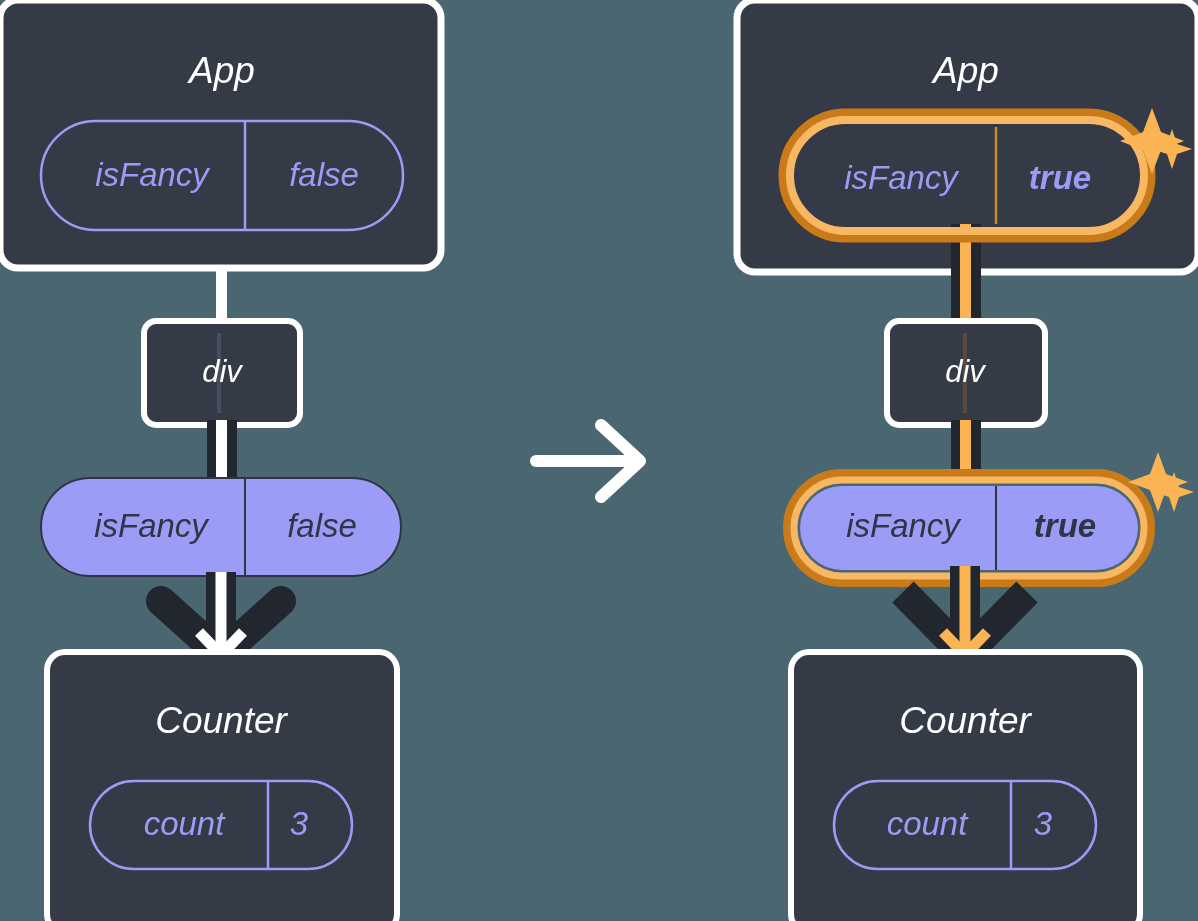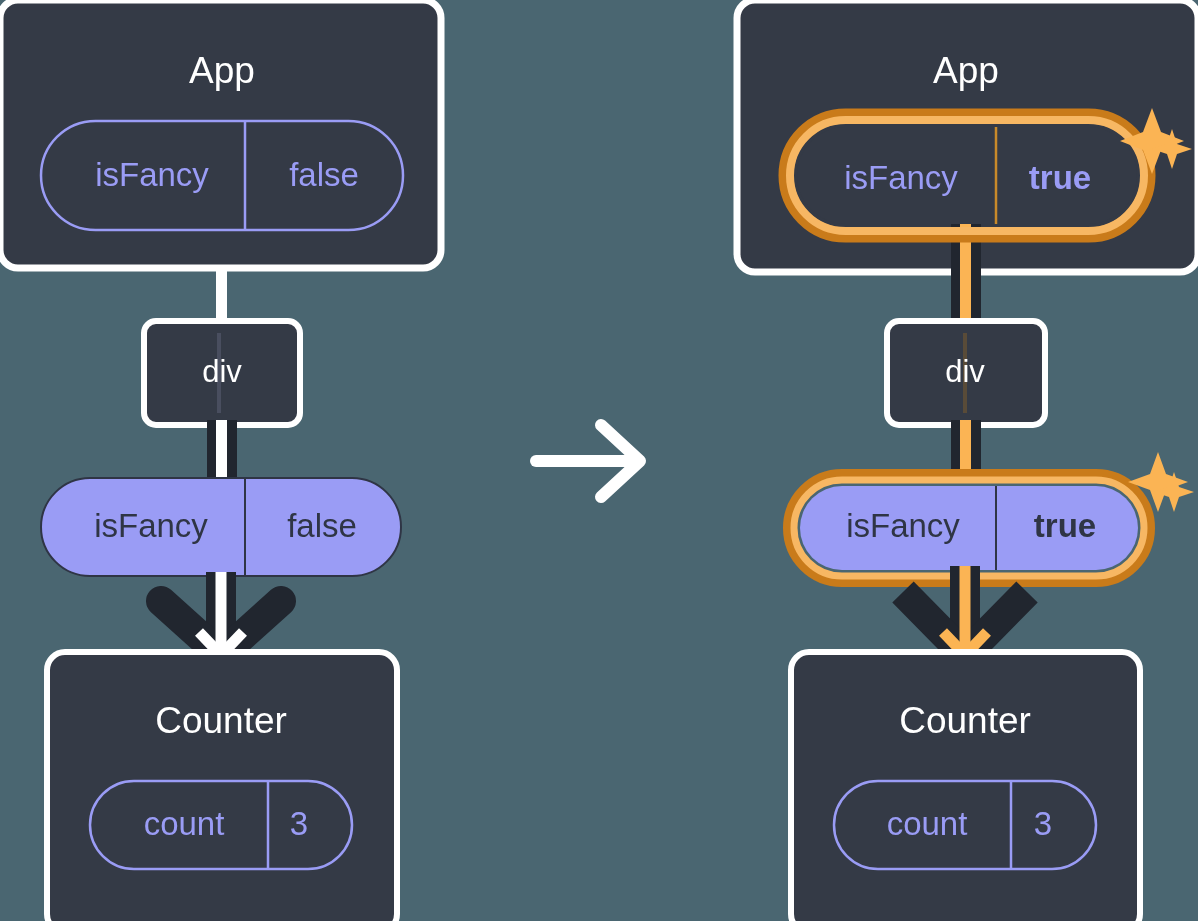--- a/index.html
+++ b/index.html
@@ -11,20 +11,21 @@
     width: 1198px;
     height: 921px;
     overflow: hidden;
     font-family: "Liberation Sans", sans-serif;
   }
   #stage {
     position: relative;
     width: 1198px;
     height: 921px;
     background: #4a6671;
+    font-style: italic;
   }
   .svg-layer {
     position: absolute;
     left: 0;
     top: 0;
     width: 1198px;
     height: 921px;
   }
   .card-title {
     font-size: 37px;

